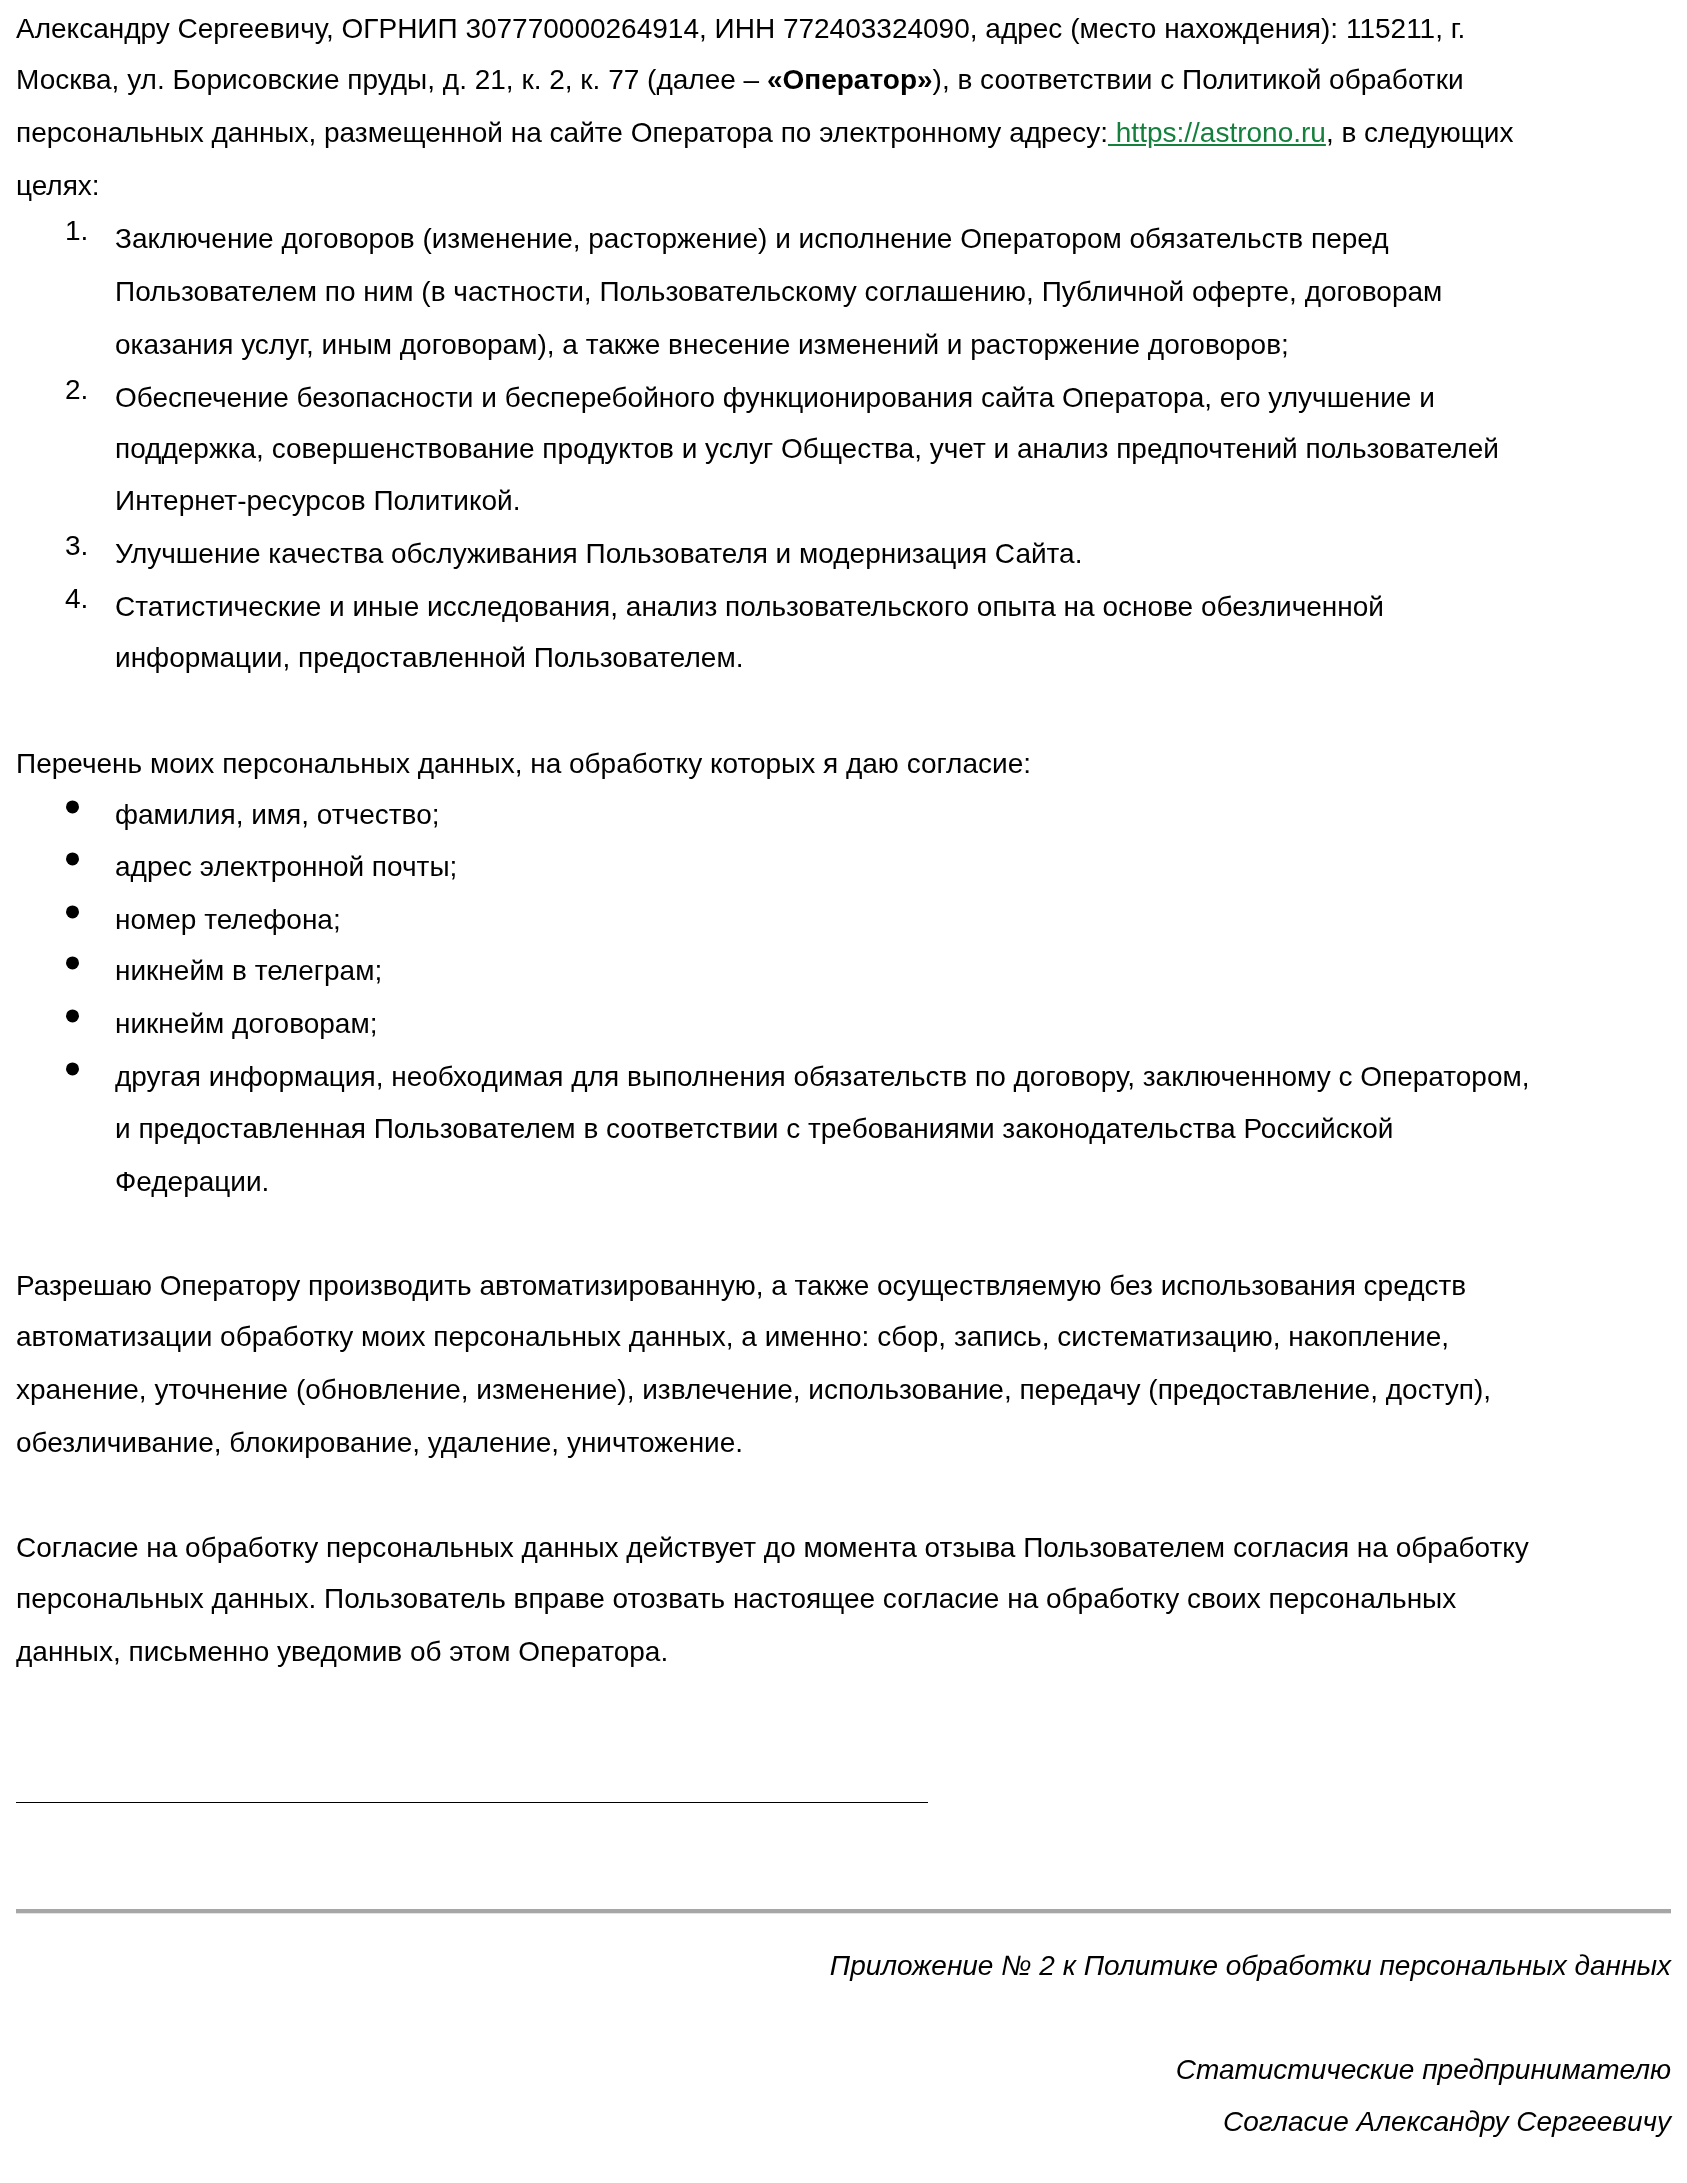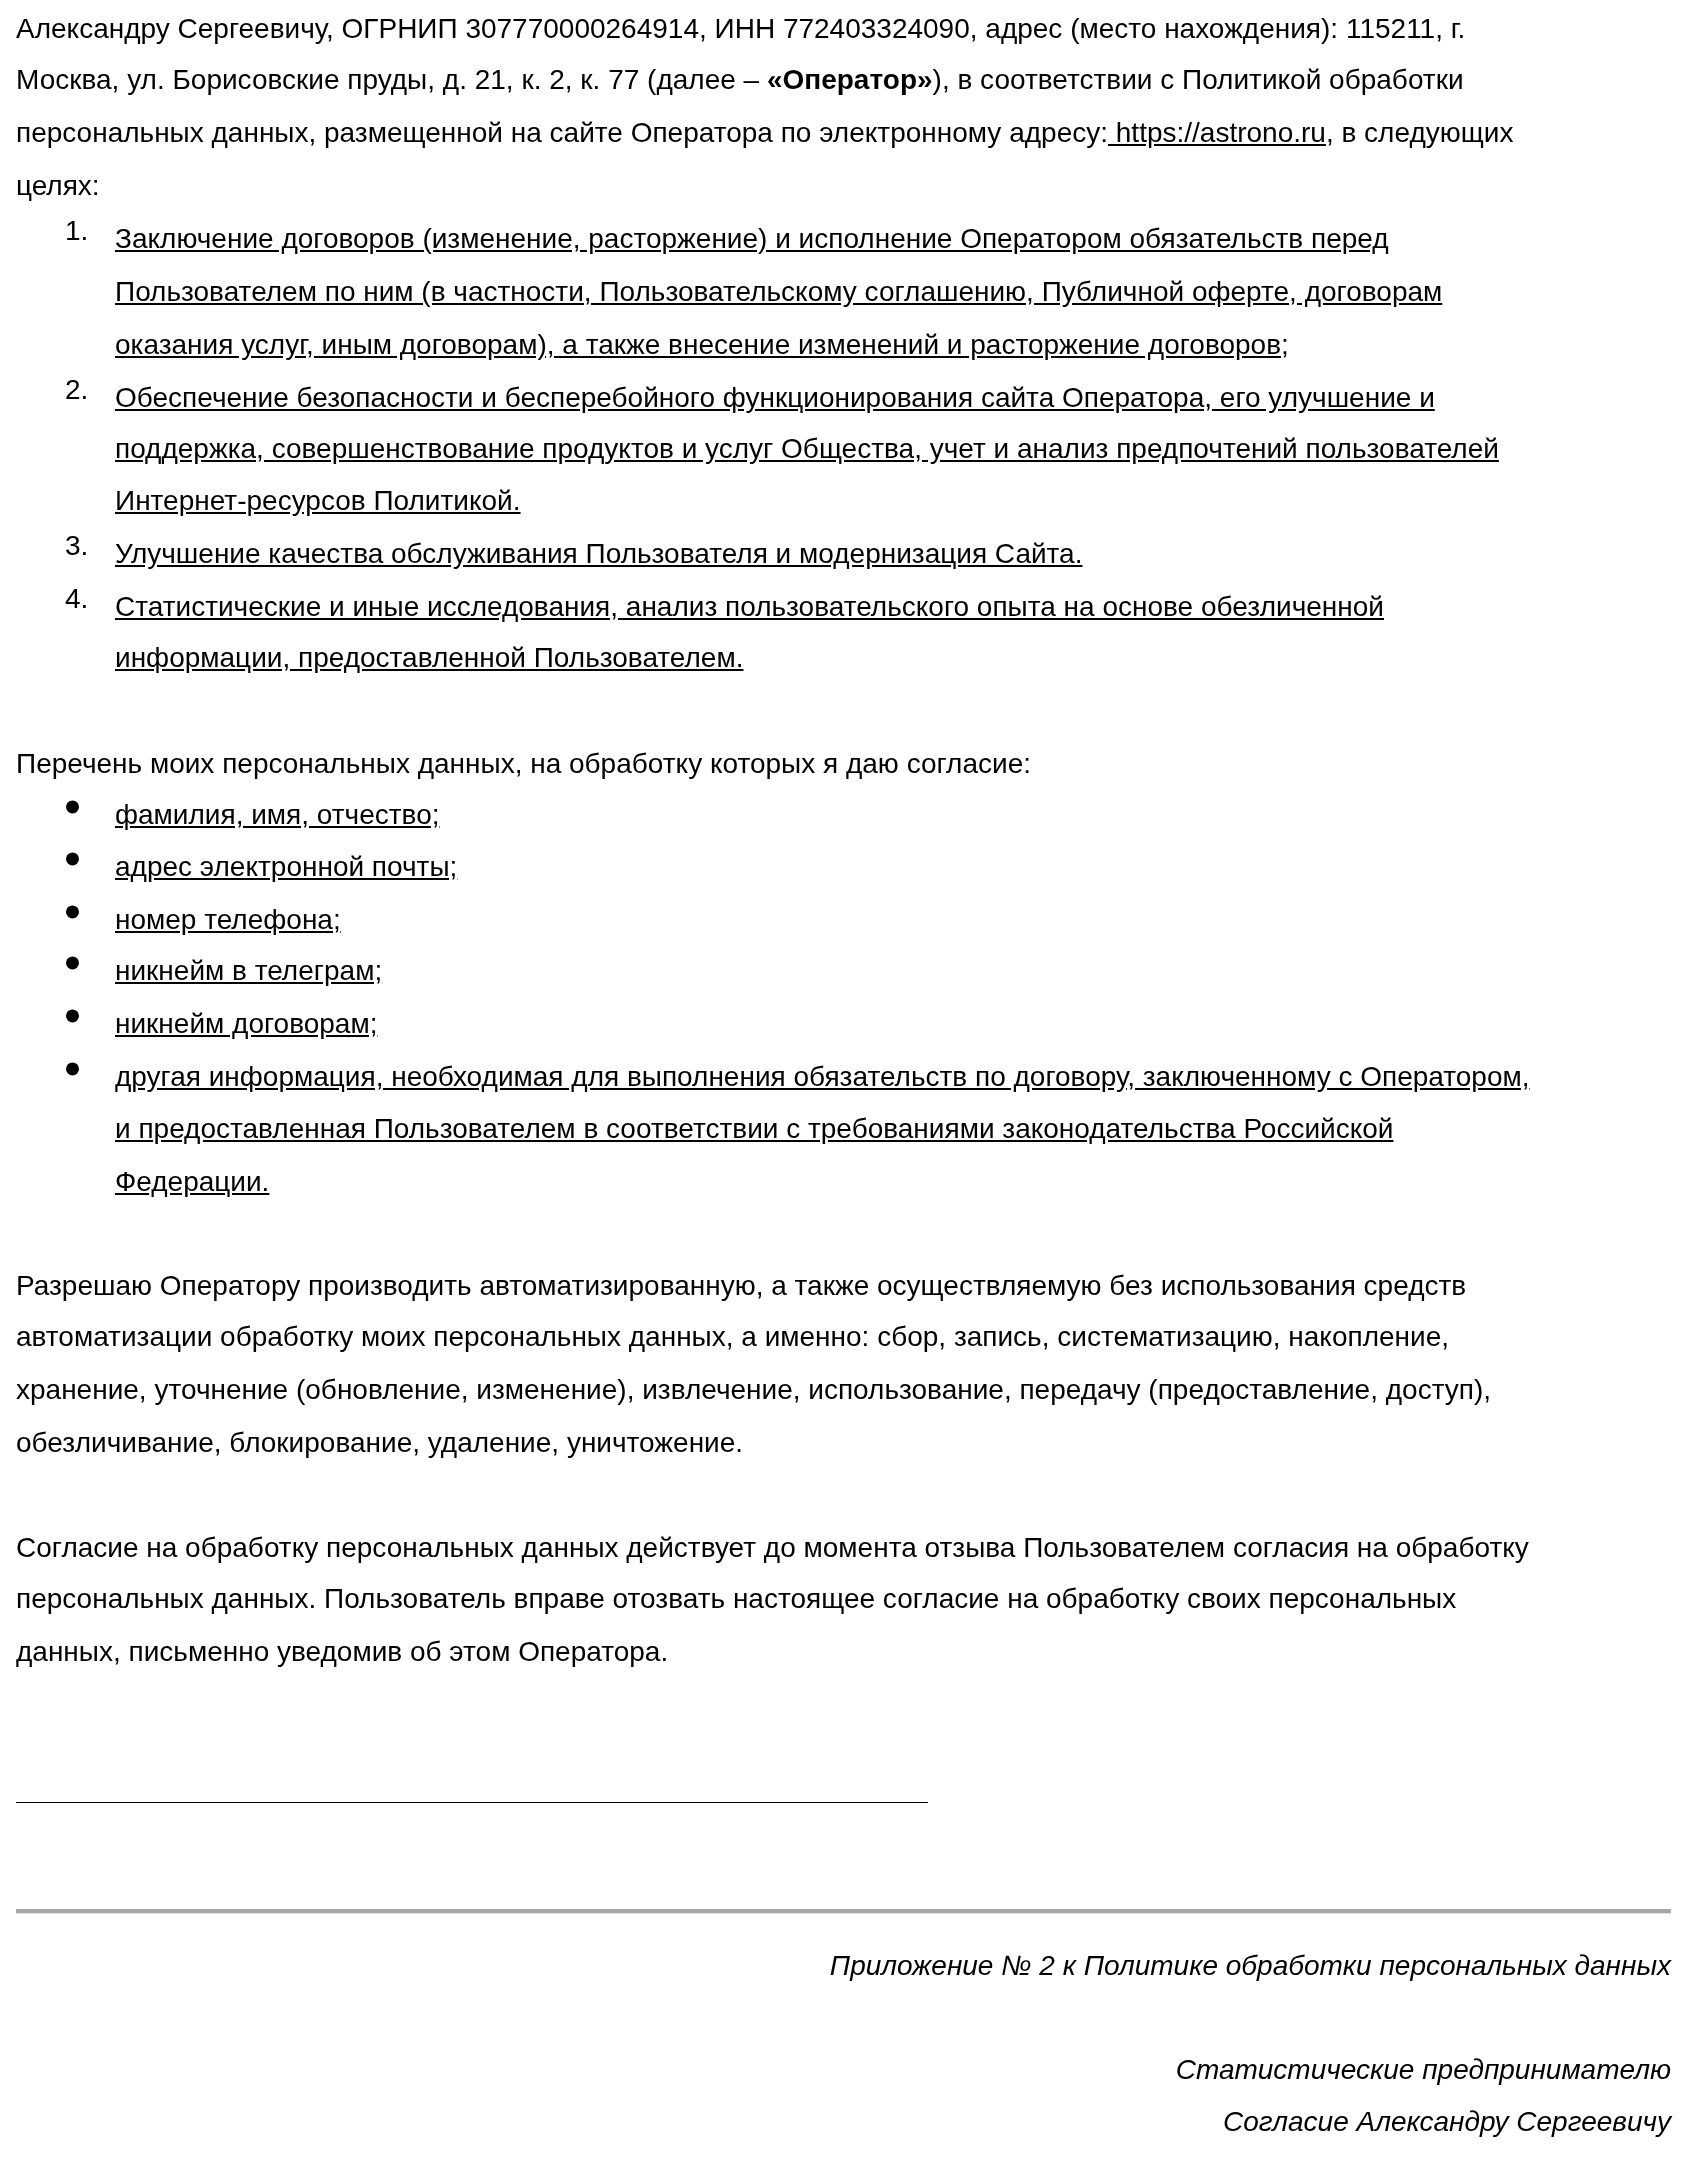--- a/index.html
+++ b/index.html
@@ -1,23 +1,23 @@
 <!DOCTYPE html>
 <html style="font-size:10.6px"><head>
 <meta charset="utf-8">
 <style>
   html, body { margin: 0; padding: 0; background: #ffffff; }
   body { width: 1687px; height: 2183px; position: relative; overflow: hidden;
          font-family: "Liberation Sans", sans-serif; color: #000; }
   .line { position: absolute; left: 16px; font-size: 28px; line-height: 40px; height: 40px; white-space: nowrap; transform: translateY(-20px); margin-top: 8px; }
-  .ind { left: 115px; text-decoration: underline; }
+  .ind { left: 115px; }
   .marker { position: absolute; left: 65px; font-size: 28px; line-height: 40px; height: 40px; transform: translateY(-20px); }
   .bullet { position: absolute; left: 66px; width: 13.2px; height: 13.2px; border-radius: 50%; background: #000; transform: translateY(-6.6px); }
   .right { left: auto; right: 16px; text-align: right; font-style: italic; }
-  a.link { color: #000000; text-decoration: underline; }
+  a.link { color: #15803d; text-decoration: underline; }
   b { font-weight: bold; }
   .sigline { position: absolute; left: 16px; top: 1802px; width: 912px; height: 1.3px; background: #000; }
   .hr { position: absolute; left: 16px; right: 16px; top: 1909px; height: 4px; background: #a6a6a6; border-bottom: 1.3px solid #e3e3e3; }
 </style>
 </head>
 <body>
 
 <div class="line" style="top:21px">Александру Сергеевичу, ОГРНИП 307770000264914, ИНН 772403324090, адрес (место нахождения): 115211, г.</div>
 <div class="line" style="top:72px"><span>Москва, ул. Борисовские пруды, д. 21, к. 2, к. 77 (далее – </span><b>«Оператор»</b><span>), в соответствии с Политикой обработки</span></div>
 <div class="line" style="top:125px"><span>персональных данных, размещенной на сайте Оператора по электронному адресу:</span><a class="link"> https://astrono.ru</a><span>, в следующих</span></div>

